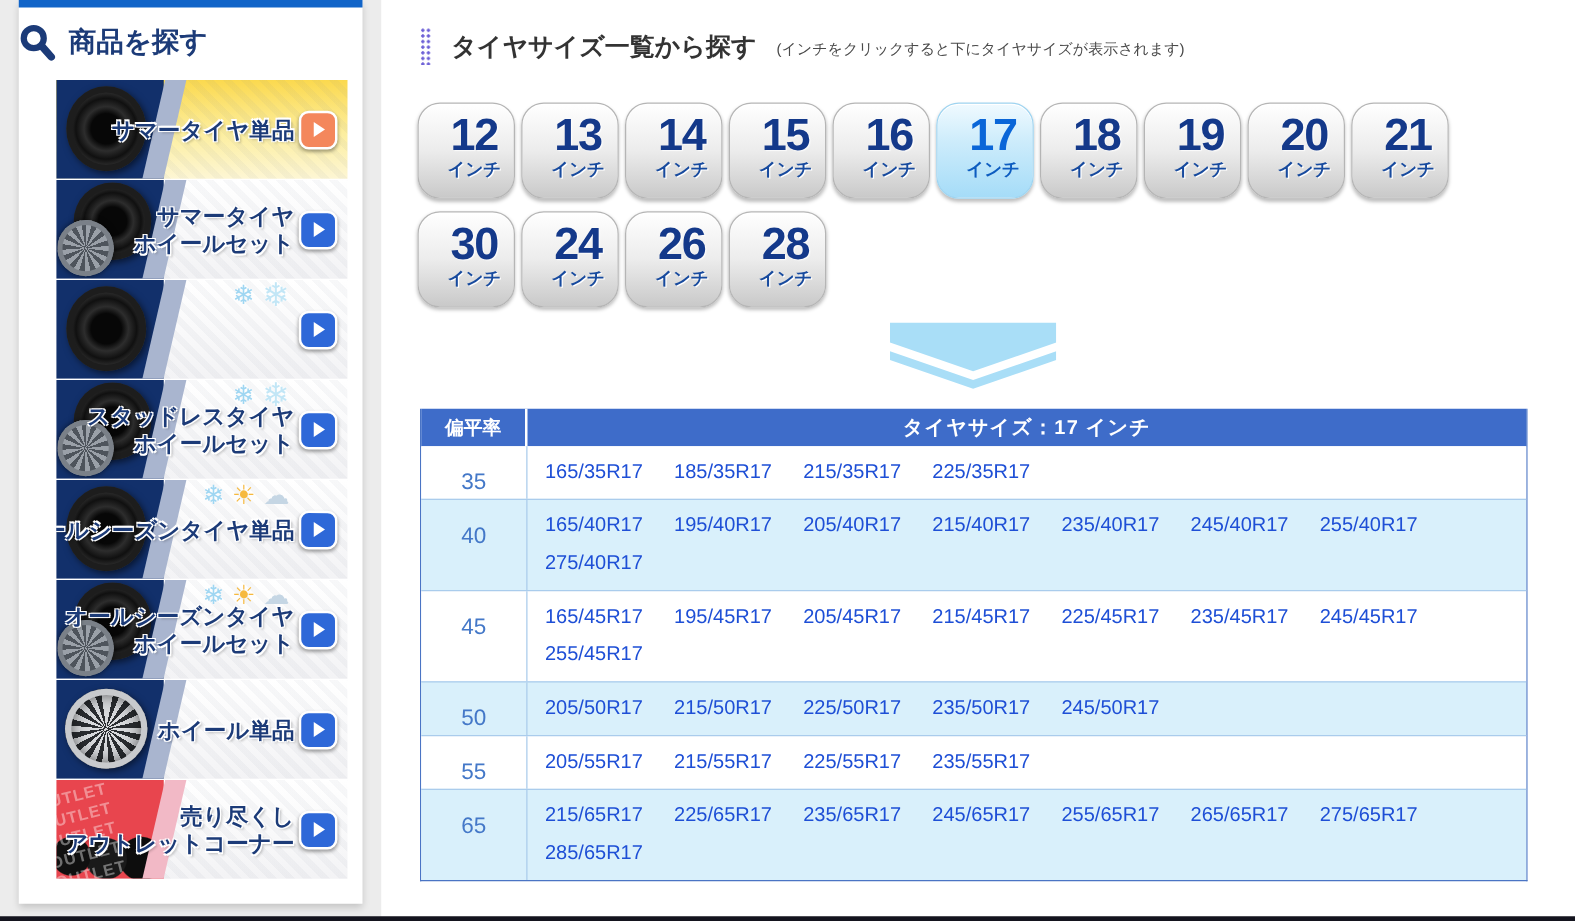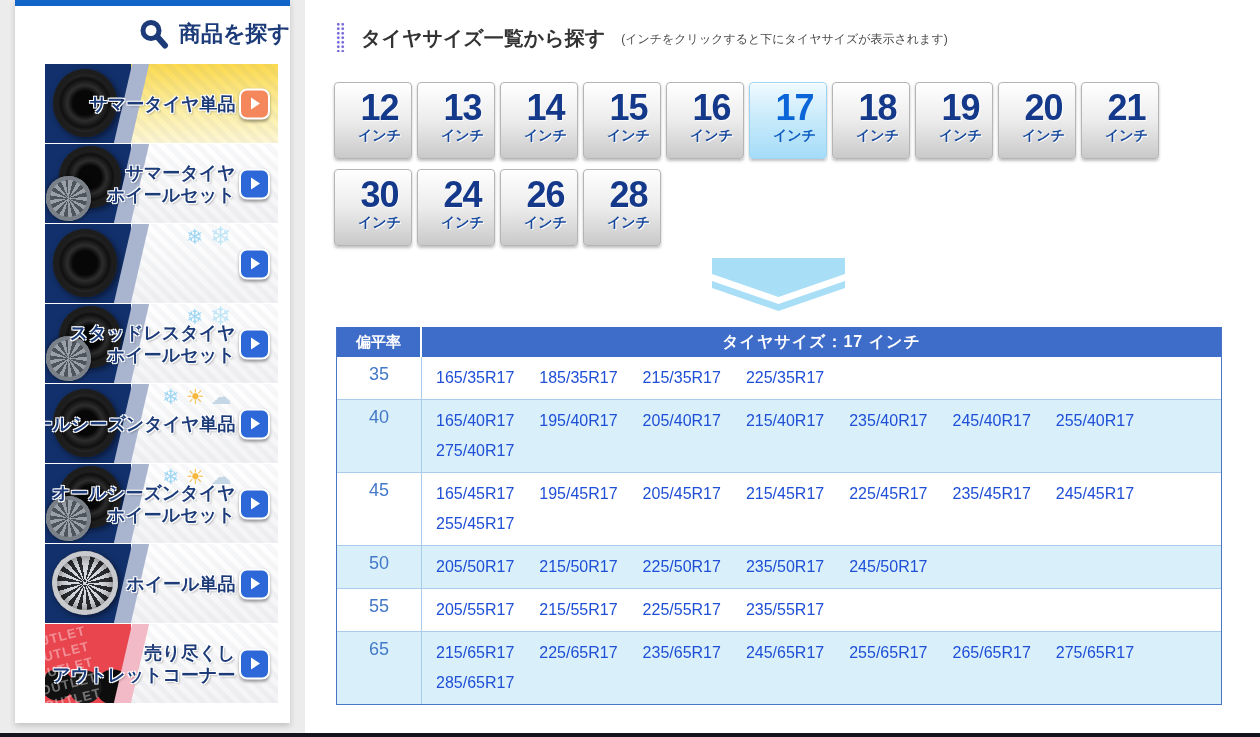--- a/index.html
+++ b/index.html
@@ -7,21 +7,21 @@
         font-family:"Liberation Sans","DejaVu Sans",sans-serif;}
   .main-panel{position:absolute;left:305px;top:0;right:0;bottom:0;background:#ffffff;}
 
   
   .bottom-bar{position:absolute;left:0;right:0;bottom:0;height:4px;background:#14141e;z-index:40;}
 
   
   .sidebar{position:absolute;left:15px;top:0;width:275px;height:723px;background:#fff;
            box-shadow:0 3px 6px rgba(0,0,0,.18);z-index:5;}
   .sidebar-topbar{height:6px;background:#1164c8;}
-  .sidebar-head{height:56px;display:flex;align-items:center;justify-content:flex-end;gap:10px;}
+  .sidebar-head{height:56px;display:flex;align-items:center;justify-content:flex-start;gap:10px;}
   .sidebar-head .head-label{font-size:22px;font-weight:bold;color:#1c3b78;}
   .menu{width:250px;margin:2px auto 0;}
 
   .side-item{position:relative;height:79px;margin-bottom:1px;overflow:hidden;cursor:pointer;
      background:linear-gradient(180deg,#ffffff 0%,#f3f3f5 100%);margin-left:17px;}
   .side-item::after{content:"";position:absolute;inset:0;
      background:repeating-linear-gradient(45deg,rgba(120,130,150,.06) 0 5px,transparent 5px 10px);
      pointer-events:none;}
   .side-item.yellow{background:linear-gradient(180deg,#fbd94f 0%,#fceea0 55%,#fdf6d4 100%);}
 
@@ -73,21 +73,21 @@
   
   .section-head{position:absolute;left:336px;top:22px;display:flex;align-items:flex-end;gap:16px;z-index:2;}
   .dotted-bar{width:9px;height:30px;margin-bottom:1px;
      background-image:radial-gradient(#6c5fd6 1.1px,transparent 1.5px);background-size:4.5px 4.5px;}
   .section-title{margin:0;font-size:20px;font-weight:bold;color:#333;line-height:30px;}
   .section-sub{font-size:12px;font-weight:normal;color:#4a4a4a;padding-bottom:5px;}
 
   
   .inch-grid{position:absolute;left:334px;top:82px;width:835px;display:flex;flex-wrap:wrap;
      column-gap:5px;row-gap:10px;z-index:2;}
-  .inch-btn{box-sizing:border-box;width:78px;height:77px;border-radius:4px;
+  .inch-btn{box-sizing:border-box;width:78px;height:77px;border-radius:18px;
      background:linear-gradient(180deg,#ffffff 0%,#ececec 50%,#c9c9c9 100%);
      border:1px solid #b5b5b5;box-shadow:0 2px 3px rgba(0,0,0,.25),inset 0 1px 0 #fff;
      display:flex;flex-direction:column;align-items:center;cursor:pointer;padding-left:13px;}
   .inch-btn .num{margin-top:6px;font-size:36px;font-weight:bold;color:#14398a;line-height:38px;
      letter-spacing:-1px;text-shadow:1px 1px 1px rgba(255,255,255,.85);}
   .inch-btn .unit{font-size:14px;font-weight:bold;color:#174a9e;line-height:17px;text-shadow:1px 1px 0 #fff;}
   .inch-btn.selected{background:linear-gradient(180deg,#f0faff 0%,#cdecfb 40%,#a5dcf8 100%);
      border-color:#9fd4f0;}
   .inch-btn.selected .num{color:#0a66d8;text-shadow:none;}
   .inch-btn.selected .unit{color:#0d5cc0;text-shadow:none;}
@@ -99,21 +99,21 @@
      border:1px solid #4a74c4;border-top:none;background:#fff;z-index:2;}
   .t-header{display:flex;height:30px;background:#3e6cc9;}
   .ratio-h{width:85px;box-sizing:border-box;border-right:2px solid #fff;color:#fff;font-weight:bold;
      font-size:15px;display:flex;align-items:center;justify-content:center;}
   .size-h{flex:1;color:#fff;font-weight:bold;font-size:16px;letter-spacing:1px;
      display:flex;align-items:center;justify-content:center;}
   .t-row{display:flex;border-top:1px solid #aaccec;background:#fff;}
   .t-row:first-child{border-top:none;}
   .t-row:nth-child(even){background:#d9f0fb;}
   .ratio-cell{width:85px;flex:none;box-sizing:border-box;border-right:1px solid #aaccec;
-     font-size:18px;color:#4478c8;display:flex;justify-content:center;align-items:flex-start;padding-top:7px;}
+     font-size:18px;color:#4478c8;display:flex;justify-content:center;align-items:flex-start;padding-top:18px;}
   .sizes-cell{flex:1;padding:6px 12px 6px 14px;display:flex;flex-wrap:wrap;column-gap:25px;align-content:flex-start;}
   .size-link{font-size:16px;line-height:30px;color:#1e4fd6;text-decoration:none;white-space:nowrap;}
 </style>
 </head>
 <body>
 
 <div class="page">
 
   <div class="main-panel"></div>
 

